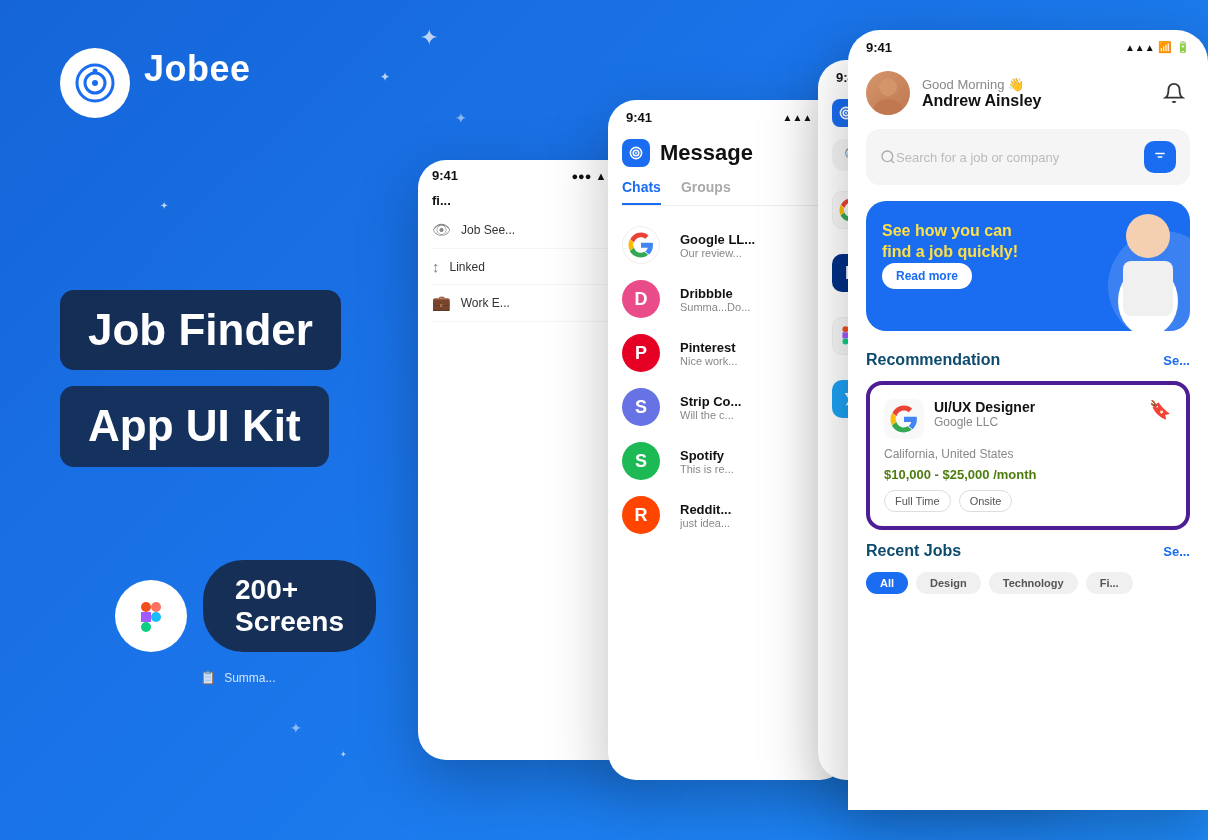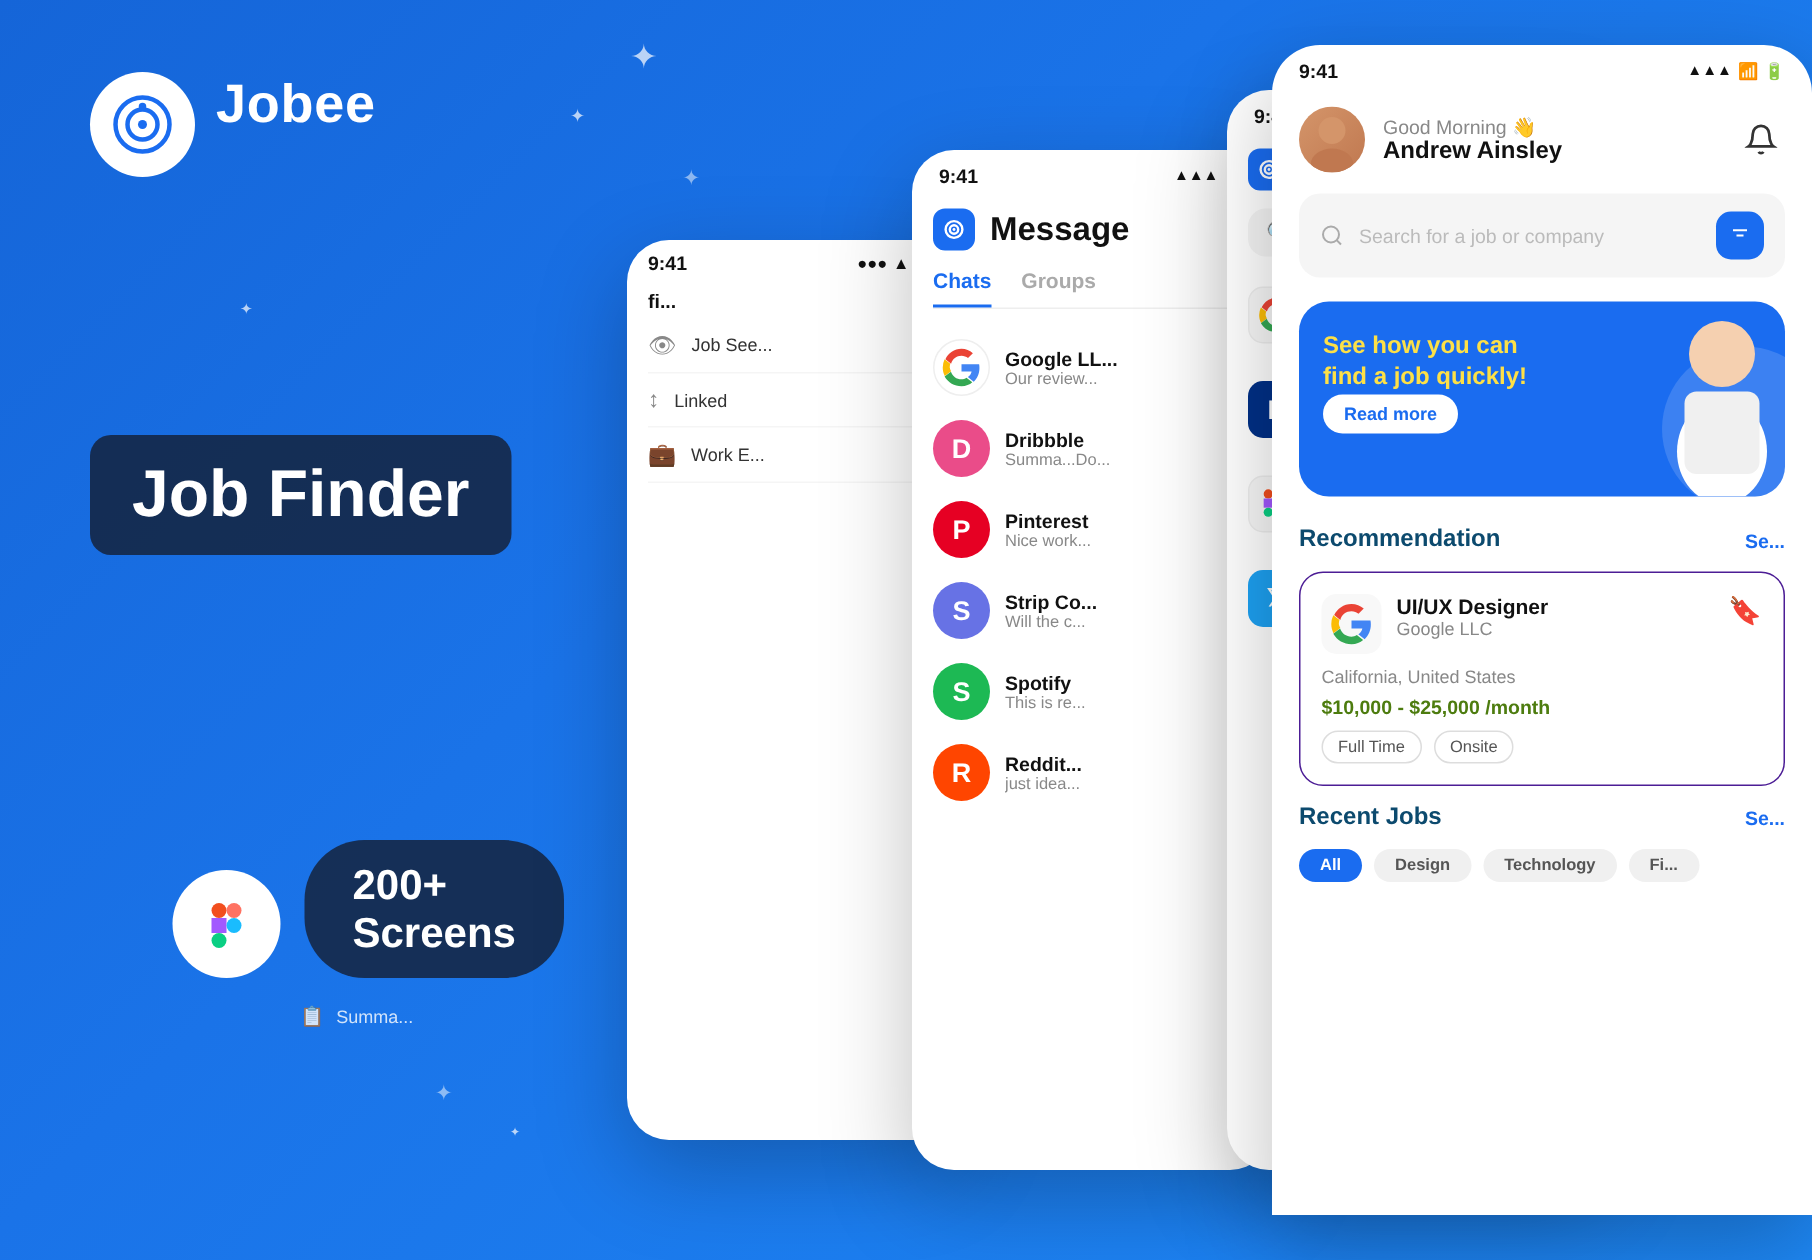--- a/index.html
+++ b/index.html
@@ -226,21 +226,21 @@
       padding-bottom: 8px;
       color: #aaa;
     }
     .tab-item.active {
       color: #1a6cf0;
       border-bottom: 2px solid #1a6cf0;
     }
     .chat-item {
       display: flex;
       align-items: center;
-      gap: 10px;
+      gap: 20px;
       padding: 8px 0;
     }
     .chat-avatar {
       width: 38px;
       height: 38px;
       border-radius: 50%;
       display: flex;
       align-items: center;
       justify-content: center;
       font-weight: 700;
@@ -337,21 +337,20 @@
     .home-greeting { flex: 1; }
     .greeting-text { font-size: 13px; color: #888; }
     .greeting-name { font-size: 16px; font-weight: 800; color: #111; }
 
     .home-search {
       background: #f5f5f5;
       border-radius: 14px;
       padding: 12px 14px;
       display: flex;
       align-items: center;
-      gap: 10px;
       margin-bottom: 16px;
     }
     .home-search-text { font-size: 13px; color: #bbb; flex: 1; }
     .home-search-filter {
       width: 32px;
       height: 32px;
       background: #1a6cf0;
       border-radius: 10px;
       display: flex;
       align-items: center;
@@ -404,21 +403,21 @@
       display: flex;
       justify-content: space-between;
       align-items: center;
       margin-bottom: 12px;
     }
     .section-title { font-size: 16px; font-weight: 800; color: #0c4a6e; }
     .section-see { font-size: 13px; color: #1a6cf0; font-weight: 600; }
 
     .job-card {
       background: white;
-      border: 1px solid #4c1d95;
+      border: 4px solid #4c1d95;
       border-radius: 16px;
       padding: 14px;
       margin-bottom: 12px;
     }
     .job-card-header {
       display: flex;
       align-items: flex-start;
       gap: 10px;
       margin-bottom: 8px;
     }
@@ -498,20 +497,23 @@
     </svg>
   </div>
   <span class="logo-text">Jobee</span>
 </div>
 
 <div class="title-block">
   <div class="title-badge">
     <div class="title-badge-text">Job Finder</div>
   </div>
   <br>
+  <div class="subtitle-badge">
+    <div class="subtitle-badge-text">App UI Kit</div>
+  </div>
 </div>
 
 <div style="position:absolute;bottom:80px;left:55px;display:flex;align-items:center;gap:16px;">
   <div class="figma-icon">
     <svg width="36" height="36" viewBox="0 0 36 36">
       <rect x="8" y="4" width="10" height="10" rx="5" fill="#F24E1E"></rect>
       <rect x="18" y="4" width="10" height="10" rx="5" fill="#FF7262"></rect>
       <rect x="8" y="14" width="10" height="10" rx="0" fill="#A259FF"></rect>
       <rect x="8" y="24" width="10" height="10" rx="5" fill="#0ACF83"></rect>
       <circle cx="23" cy="19" r="5" fill="#1ABCFE"></circle>

